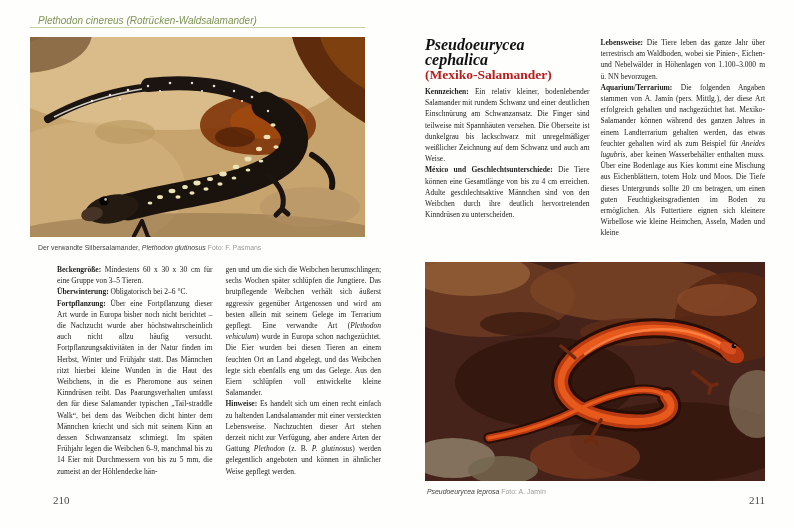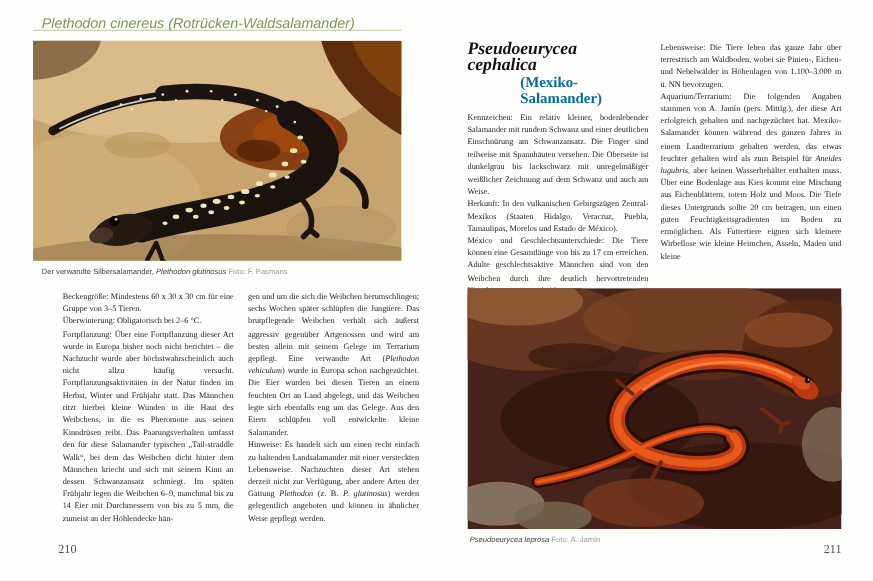--- a/index.html
+++ b/index.html
@@ -5,21 +5,21 @@
   html,body { margin:0; padding:0; background:#e8e8e4; }
   .spread {
     position:relative; width:794px; height:528px; margin:0 auto;
     background:#fefefc; overflow:hidden;
     font-family:"Liberation Serif", serif; color:#1b1b1b;
   }
   
   .runhead {
     position:absolute; top:15px; height:13px;
     font-family:"Liberation Sans", sans-serif;
-    font-style:italic; font-size:13px; line-height:11px;
+    font-style:italic; font-size:10px; line-height:11px;
     color:#7e9455; border-bottom:1px solid #c3cfa4;
   }
   .runhead.left  { left:30px;  width:335px; text-align:left;  padding-left:8px;  box-sizing:border-box; }
   .runhead.right { left:425px; width:340px; text-align:right; padding-right:2px; box-sizing:border-box; }
 
   
   .photo { position:absolute; display:block; }
   .photo svg { display:block; width:100%; height:100%; }
   .lp-photo { left:30px; top:37px;  width:335px; height:200px; }
   .rp-photo { left:425px; top:262px; width:340px; height:219px; }
@@ -35,32 +35,32 @@
   
   .cols { position:absolute; display:flex; }
   .lp-cols { left:40px;  top:264px; width:324px; gap:13px;margin-left:17px; }
   .rp-cols { left:425px; top:37px;  width:340px; gap:11px; }
   .col { flex:1 1 0; min-width:0; }
 
   .para {
     margin:0; font-size:7.5px; line-height:11.2px;
     text-align:justify; color:#1b1b1b;
   }
-  .b { font-weight:normal; }
+  .b { font-weight:bold; }
   .i { font-style:italic; }
   .credit { color:#9a9a9a; }
 
   .sp-title { margin:0 0 4px 0; }
   .sp-title .t1 {
     display:block; font-size:16px; line-height:15px;
     font-weight:bold; font-style:italic; color:#111;
   }
   .sp-title .t2 {
     display:block; font-size:13.5px; line-height:15px;
-    font-weight:bold; color:#0369a1;margin-left:48px;
+    font-weight:bold; color:#b91c1c;
   }
 
   .pagenum {
     position:absolute; top:494px;
     font-family:Liberation Serif, serif;
     font-size:11px; color:#4c4c4c;margin-left:23px;
   }
   .pagenum.left  { left:30px; }
   .pagenum.right { right:29px; text-align:center; }
 </style>
@@ -157,22 +157,21 @@
   </div>
   <div class="pagenum left">210</div>
 
   <div class="cols rp-cols">
     <div class="col">
       <h1 class="sp-title">
         <span class="t1">Pseudoeurycea cephalica</span>
         <span class="t2">(Mexiko-Salamander)</span>
       </h1>
       <p class="para"><span class="b">Kennzeichen:</span><span> Ein relativ kleiner, bodenlebender Salamander mit rundem Schwanz und einer deutlichen Einschnürung am Schwanzansatz. Die Finger sind teilweise mit Spannhäuten versehen. Die Oberseite ist dunkelgrau bis lackschwarz mit unregelmäßiger weißlicher Zeichnung auf dem Schwanz und auch am Weise.</span></p>
-      <p class="para"><span class="b">Herkunft:</span><span> In den vulkanischen Gebirgszügen Zentral-Mexikos (Staaten Hidalgo, Veracruz, Puebla, Tamaulipas, Morelos und Estado de México).</span></p>
-      <p class="para"><span class="b">México und Geschlechtsunterschiede:</span><span> Die Tiere können eine Gesamtlänge von bis zu 17 cm erreichen. Adulte geschlechtsaktive Männchen sind von den Weibchen durch ihre deutlich hervortretenden Kinndrüsen zu unterscheiden.</span></p>
+      <p class="para"><span class="b">México und Geschlechtsunterschiede:</span><span> Die Tiere können eine Gesamtlänge von bis zu 4 cm erreichen. Adulte geschlechtsaktive Männchen sind von den Weibchen durch ihre deutlich hervortretenden Kinndrüsen zu unterscheiden.</span></p>
     </div>
     <div class="col">
       <p class="para"><span class="b">Lebensweise:</span><span> Die Tiere leben das ganze Jahr über terrestrisch am Waldboden, wobei sie Pinien-, Eichen- und Nebelwälder in Höhenlagen von 1.100–3.000 m ü. NN bevorzugen.</span></p>
       <p class="para"><span class="b">Aquarium/Terrarium:</span><span> Die folgenden Angaben stammen von A. Jamín (pers. Mittlg.), der diese Art erfolgreich gehalten und nachgezüchtet hat. Mexiko-Salamander können während des ganzen Jahres in einem Landterrarium gehalten werden, das etwas feuchter gehalten wird als zum Beispiel für </span><span class="i">Aneides lugubris</span><span>, aber keinen Wasserbehälter enthalten muss. Über eine Bodenlage aus Kies kommt eine Mischung aus Eichenblättern, totem Holz und Moos. Die Tiefe dieses Untergrunds sollte 20 cm betragen, um einen guten Feuchtigkeitsgradienten im Boden zu ermöglichen. Als Futtertiere eignen sich kleinere Wirbellose wie kleine Heimchen, Asseln, Maden und kleine</span></p>
     </div>
   </div>
 
   <div class="photo rp-photo">
     <svg viewBox="0 0 340 219" preserveAspectRatio="none">
       <rect width="340" height="219" fill="#46231a"></rect>

